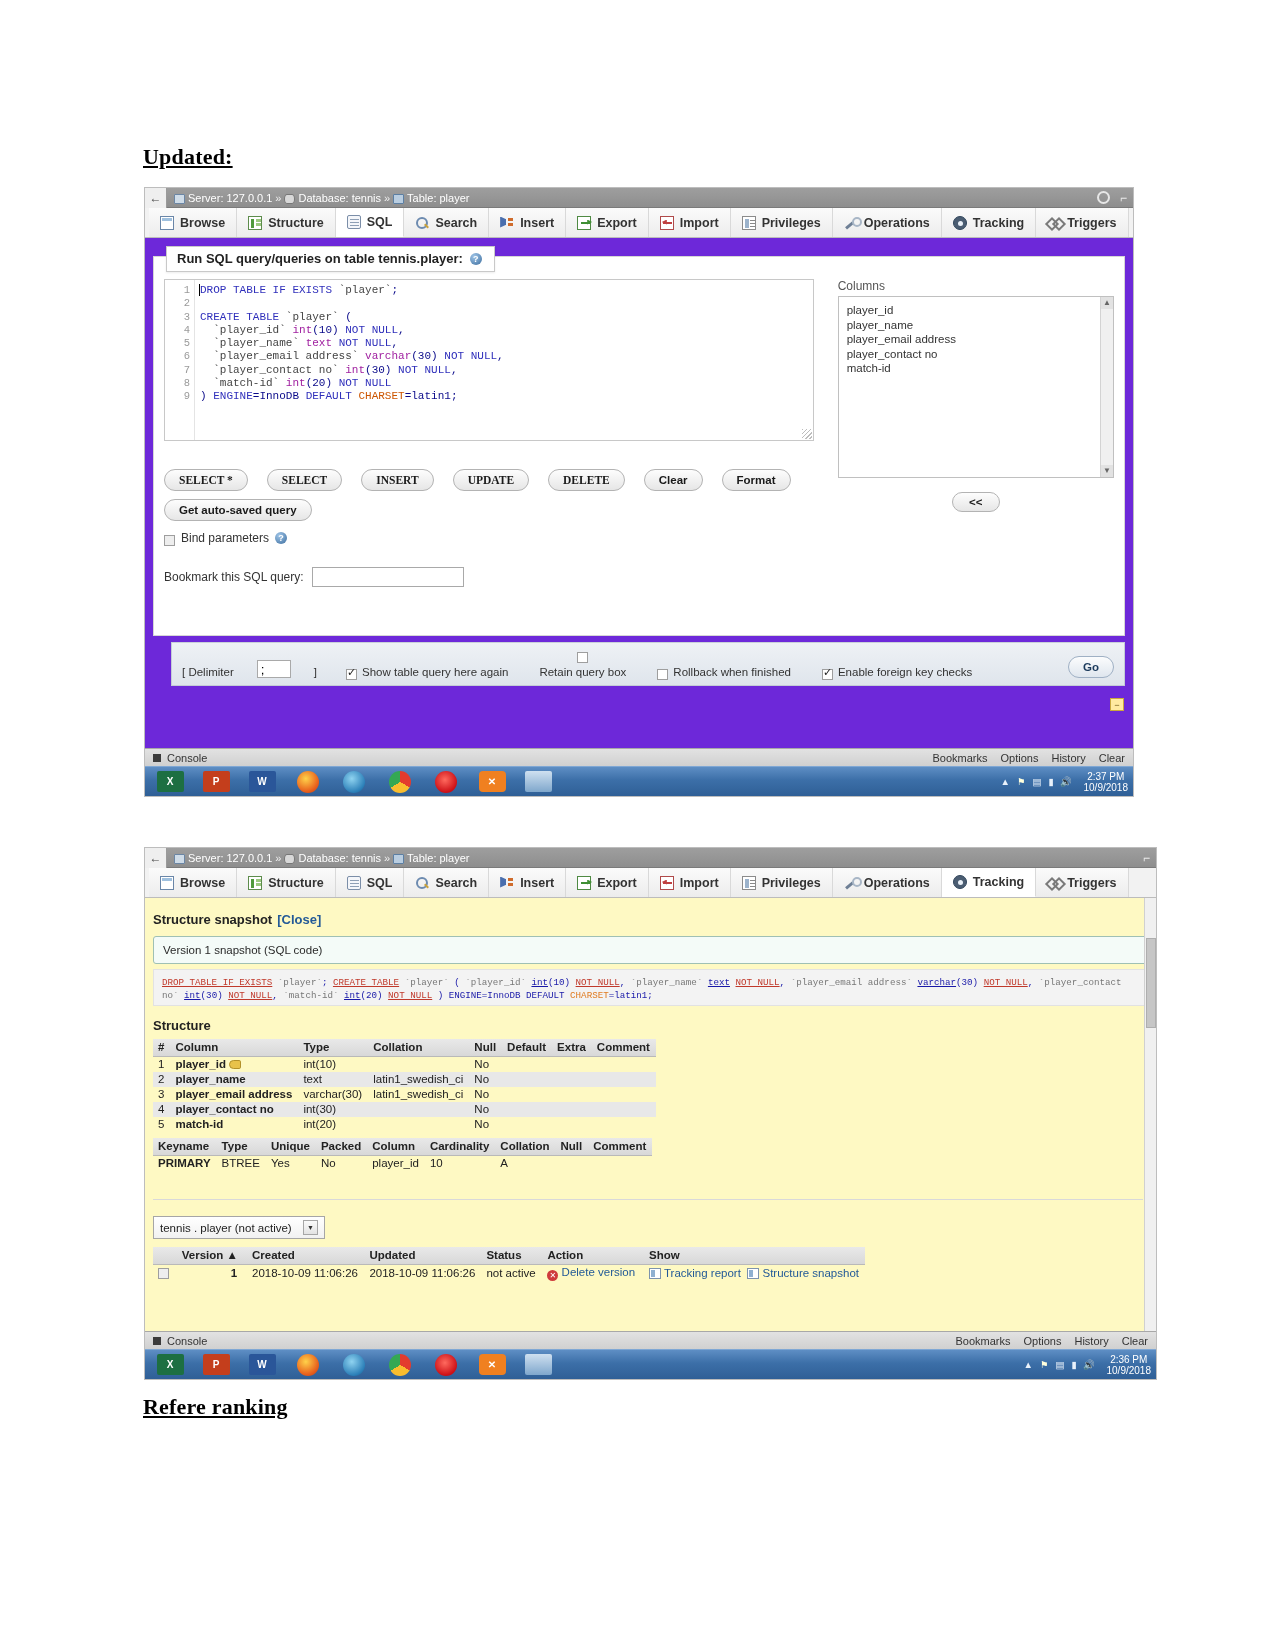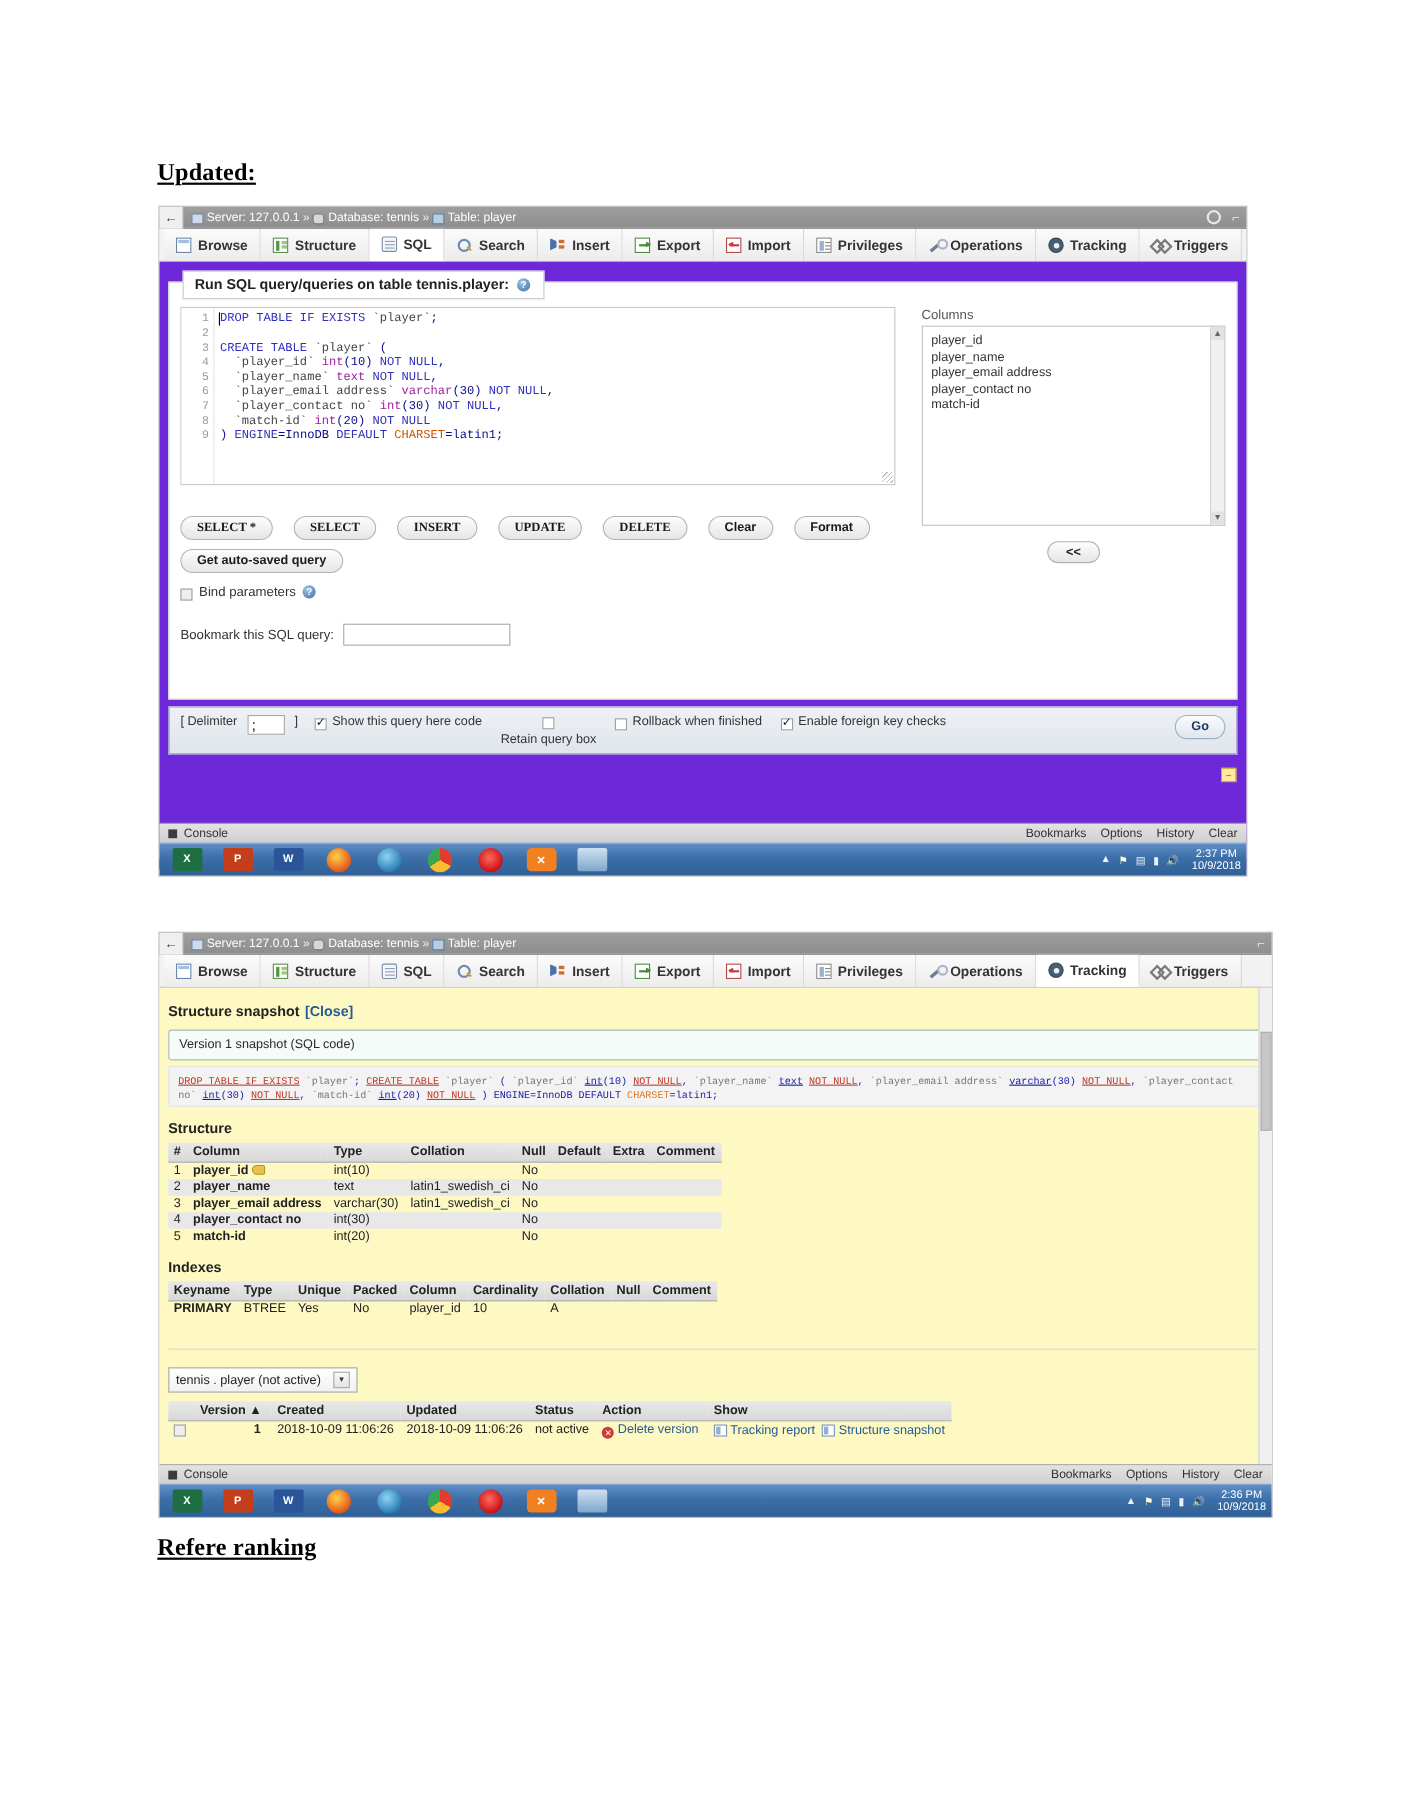--- a/index.html
+++ b/index.html
@@ -189,23 +189,24 @@
   .cb.checked:after{content:"✓";position:absolute;left:0px;top:-4px;font-size:11px;color:#222;}
   .cb.gray { background:#eee; }
 
   .bind-row { margin-top:10px; font-size:12px; color:#333; display:flex; align-items:center; gap:6px; }
   .bookmark-row { margin-top:22px; font-size:12px; color:#333; display:flex; align-items:center; gap:8px; }
   .txtbox { border:1px solid #a9a9a9; background:#fff; height:20px; width:152px; }
 
   .footbar {
     background:linear-gradient(#eef1f5,#dfe5ec);
     border:1px solid #c4ccd6; border-top:1px solid #c9d0d9;
-    display:flex; align-items:flex-start; gap:9px;
+    display:flex; align-items:flex-end; gap:23px;
     padding:7px 10px; font-size:11.5px; color:#333;
     position:relative;
+    margin-left:18px;
   }
   .go-btn {
     margin-left:auto; border:1px solid #9fb0c4; border-radius:13px;
     background:linear-gradient(#fbfcfd,#dfe6ee);
     padding:4px 14px; font-size:11.5px; font-weight:bold; color:#1b3a5c;
   }
 
   
   .console-bar {
     background:linear-gradient(#e2e2e2,#cfcfcf);
@@ -438,21 +439,21 @@
         </div>
       </div>
     </div>
 
     <div class="footbar" style="margin-top:6px;">
       <span>[ Delimiter</span>
       <input class="txtbox" style="width: 34px; height: 18px; text-align: left; padding-left: 3px;" value=";">
       <span>]</span>
       <span style="display:flex;align-items:center;gap:5px;margin-left:6px;">
         <span class="cb checked"></span>
-        <span>Show this query here code</span>
+        <span>Show table query here again</span>
       </span>
       <span style="display:flex;align-items:center;gap:5px;margin-left:8px;flex-direction:column;">
         <span class="cb"></span>
         <span>Retain query box</span>
       </span>
       <span style="display:flex;align-items:center;gap:5px;margin-left:8px;">
         <span class="cb"></span>
         <span>Rollback when finished</span>
       </span>
       <span style="display:flex;align-items:center;gap:5px;margin-left:8px;">
@@ -668,21 +669,20 @@
           <td>int(20)</td>
           <td></td>
           <td>No</td>
           <td></td>
           <td></td>
           <td></td>
         </tr>
       </tbody>
     </table>
 
-    <div class="sect-title" style="margin-top:12px;">Indexes</div>
 
     <table class="pma" style="margin-top:6px;width:490px;">
       <thead>
         <tr>
           <th>Keyname</th>
           <th>Type</th>
           <th>Unique</th>
           <th>Packed</th>
           <th>Column</th>
           <th>Cardinality</th>

